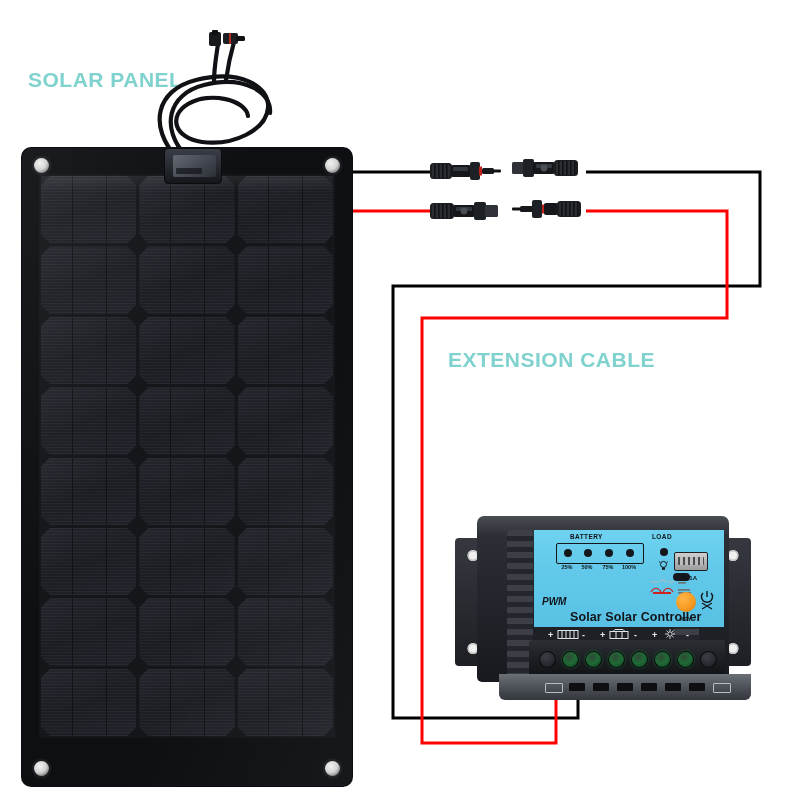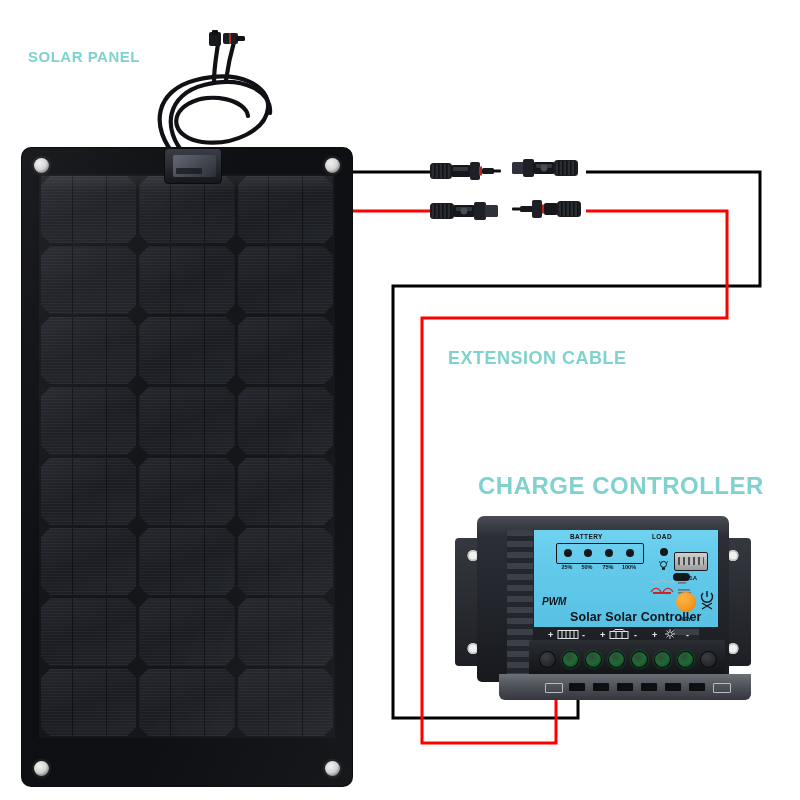--- a/index.html
+++ b/index.html
@@ -23,22 +23,22 @@
   
   .callout {
     position: absolute;
     font-family: "Liberation Sans", sans-serif;
     font-weight: bold;
     letter-spacing: 0.5px;
     color: #7fd2cd;
     white-space: nowrap;
     user-select: none;
   }
-  #label-solar-panel { left: 28px; top: 48px; font-size: 15px; }
-  #label-extension   { left: 448px; top: 348px; font-size: 18px; }
+  #label-solar-panel { left: 28px; top: 68px; font-size: 21px; }
+  #label-extension   { left: 448px; top: 348px; font-size: 21px; }
   #label-controller  { left: 478px; top: 472px; font-size: 24px; }
 
   
   #wires {
     position: absolute; left: 0; top: 0;
     width: 800px; height: 800px;
     pointer-events: none;
   }
 
   
@@ -209,20 +209,21 @@
   }
   #cc-rib-left  { left: 30px; }
   #cc-rib-right { right: 30px; }
 
   #cc-faceplate {
     position: absolute;
     left: 57px; top: 14px;
     width: 184px; height: 97px;
     background: linear-gradient(to bottom, #6fd2f0 0%, #62c9ea 40%, #58c1e4 100%);
     overflow: hidden;
+    padding-left: 6px;
   }
   .cc-text {
     position: absolute;
     color: #111419;
     font-family: "Liberation Sans", sans-serif;
     white-space: nowrap;
     user-select:none;
   }
   #cc-battery-label { left: 36px; top: 3px;  font-size: 6.5px; font-weight: bold; letter-spacing:.4px; }
   #cc-load-label    { left: 118px; top: 3px; font-size: 6.5px; font-weight: bold; letter-spacing:.4px; }
@@ -621,15 +622,14 @@
         <span class="cc-vent" style="left:142px"></span>
         <span class="cc-vent" style="left:166px"></span>
         <span class="cc-vent" style="left:190px"></span>
         <span class="cc-vent outline" style="left:214px"></span>
       </div>
     </div>
   </div>
 
   <div class="callout" id="label-solar-panel">SOLAR PANEL</div>
   <div class="callout" id="label-extension">EXTENSION CABLE</div>
-  <div class="callout" id="label-controller">CHARGE CONTROLLER</div>
 
 </div>
 
 </body></html>

